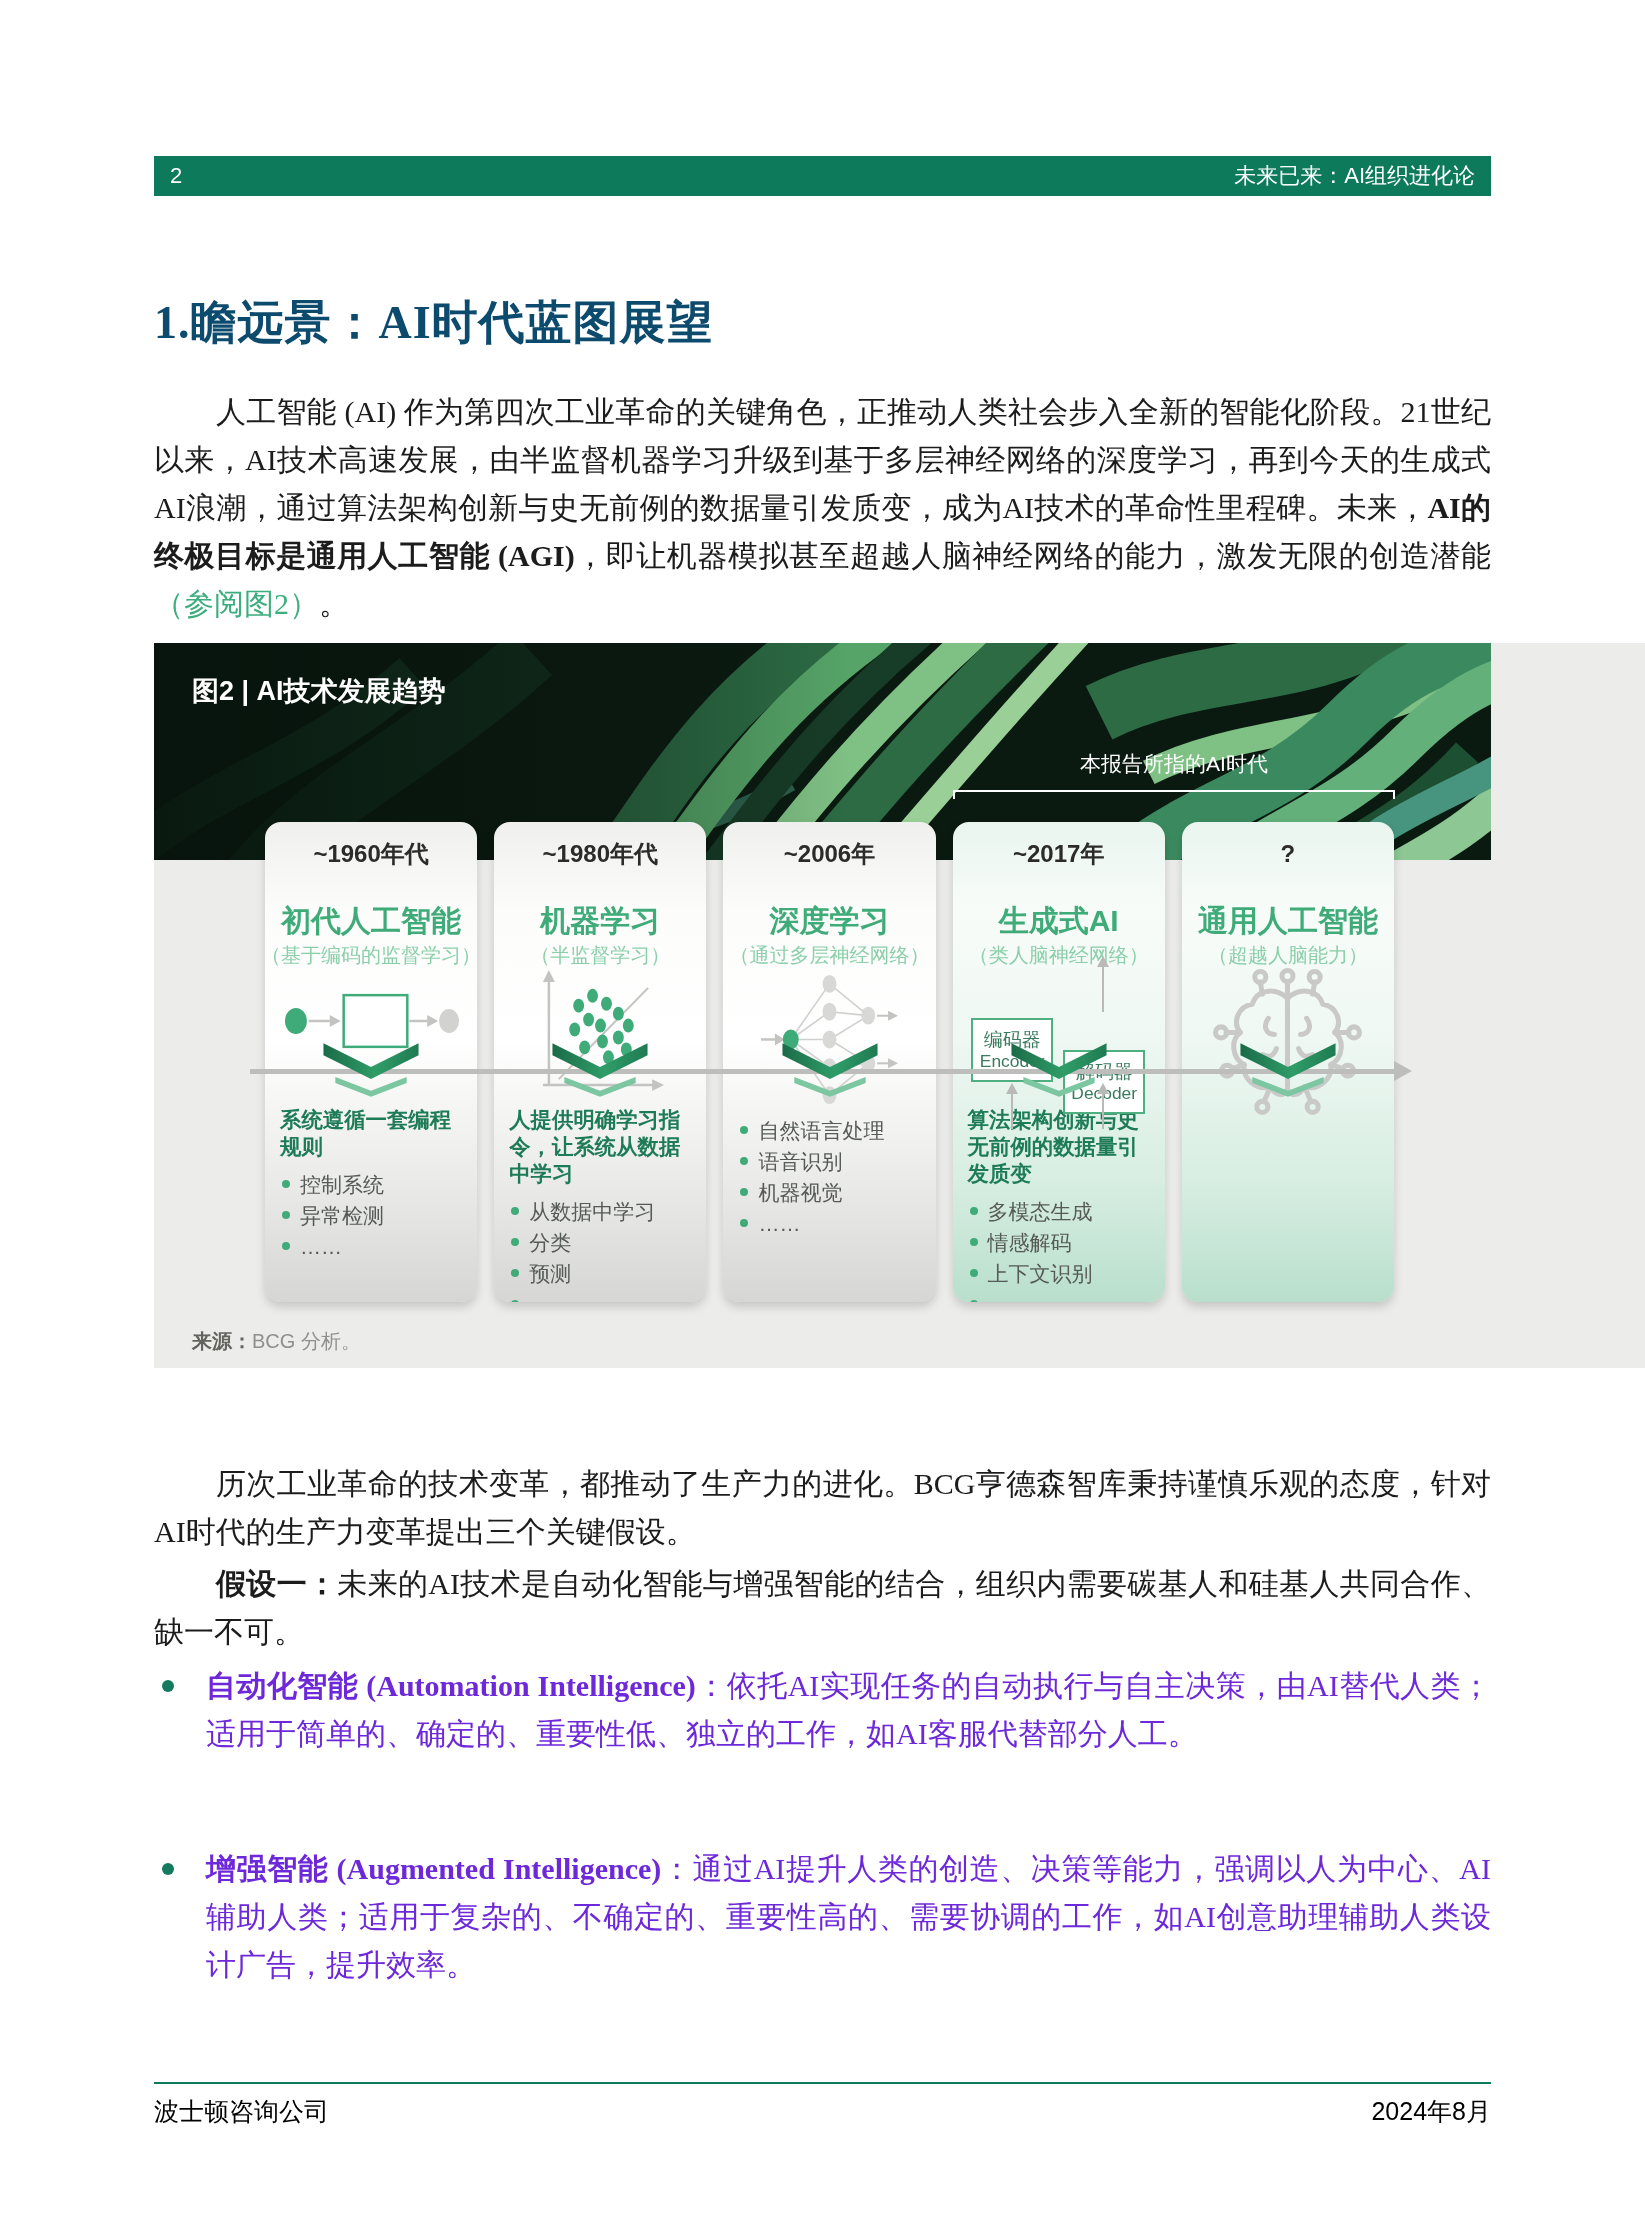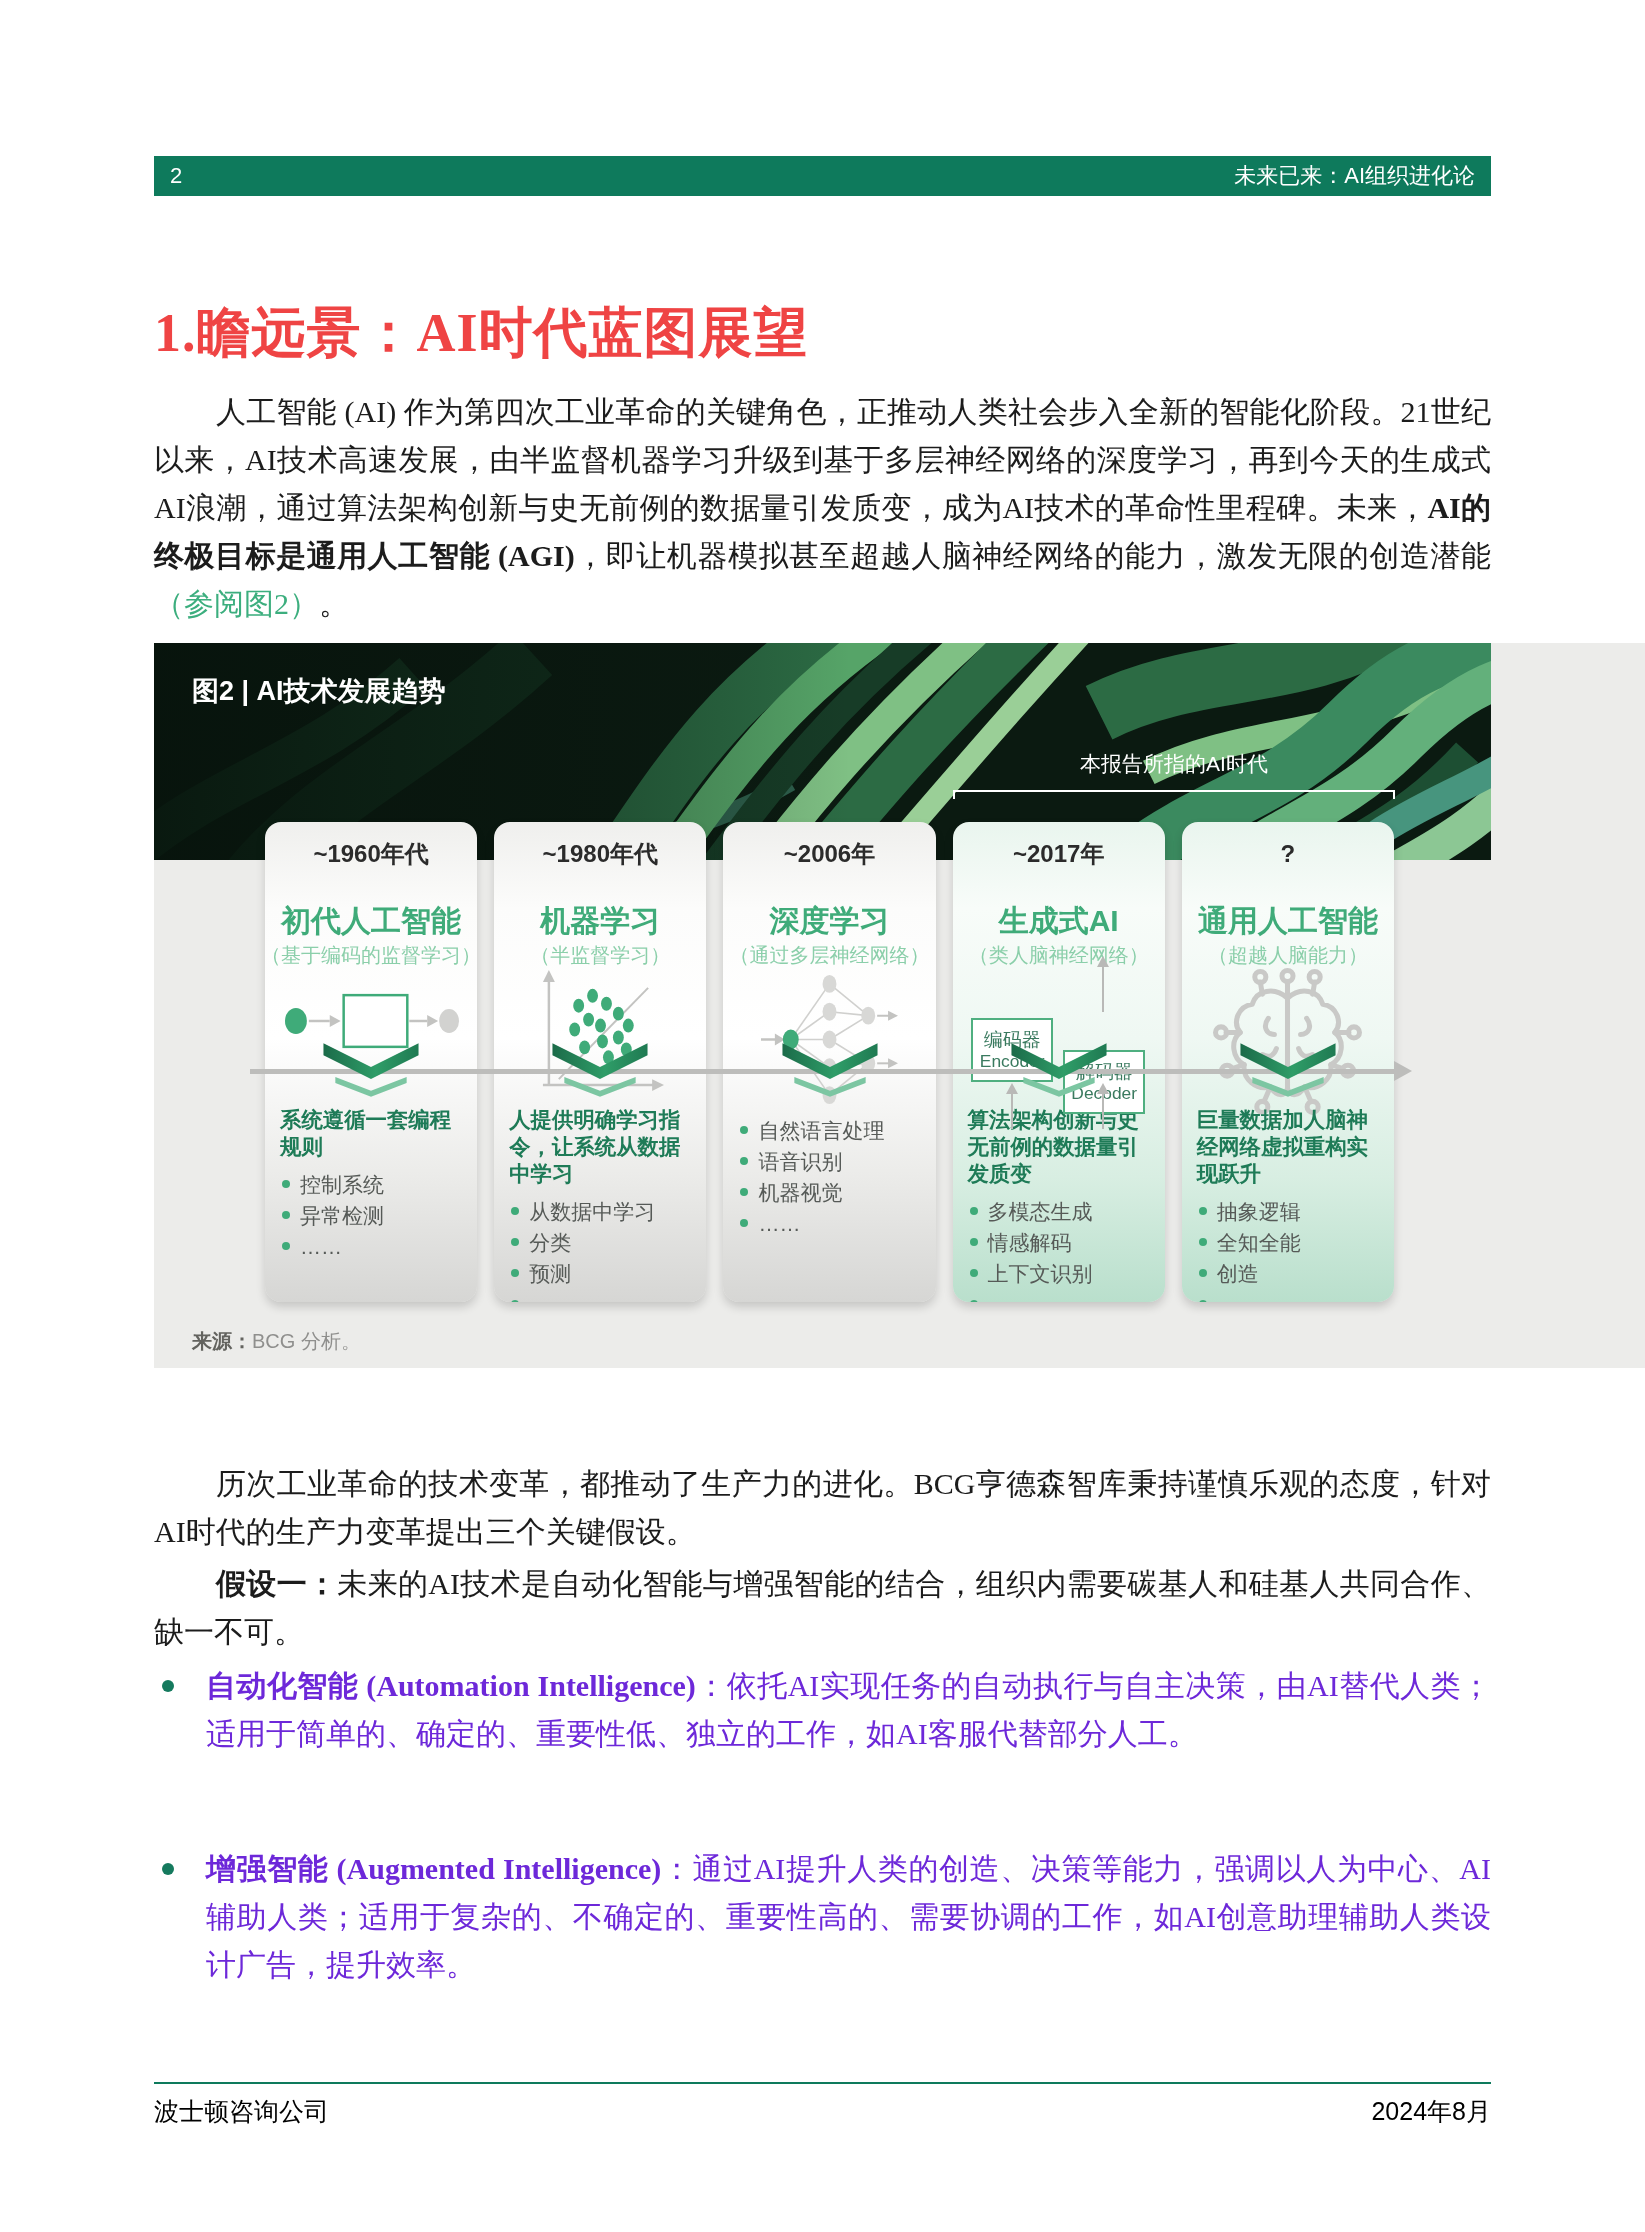--- a/index.html
+++ b/index.html
@@ -5,22 +5,22 @@
   html,body{margin:0;padding:0;}
   body{width:1646px;height:2233px;position:relative;background:#ffffff;
        font-family:"Liberation Serif",serif;color:#1c1c1c;overflow:hidden;}
 
   
   #header-bar{position:absolute;left:154px;top:156px;width:1337px;height:40px;
     background:#0E7A5C;color:#fff;display:flex;align-items:center;justify-content:space-between;
     padding:0 16px;box-sizing:border-box;font:400 22px "Liberation Sans",sans-serif;}
 
   
-  #section-title{position:absolute;left:154px;top:261px;font-size:54px;font-weight:700;
-    color:#ef4444;letter-spacing:1px;font-family:"Liberation Serif",serif;}
+  #section-title{position:absolute;left:154px;top:261px;font-size:46px;font-weight:700;
+    color:#0c4a6e;letter-spacing:1px;font-family:"Liberation Serif",serif;}
 
   
   .para{position:absolute;left:154px;width:1337px;font-size:30px;line-height:48px;
     text-align:justify;color:#1c1c1c;}
   .indent{text-indent:62px;}
   #p1{top:358px;}
   #p2{top:1430px;}
   #p3{top:1530px;}
   .run-bold{font-weight:700;}
   .run-link{color:#3CAE7E;}
@@ -414,33 +414,20 @@
                 <line x1="58" y1="118" x2="52" y2="132"></line>
                 <circle cx="50" cy="138" r="5.5"></circle>
                 <line x1="92" y1="118" x2="98" y2="132"></line>
                 <circle cx="100" cy="138" r="5.5"></circle>
               </g>
             </svg>
 
           </div>
         </div>
 
-        <div class="col-desc">
-          <div class="desc-title">巨量数据加人脑神经网络虚拟重构实现跃升</div>
-          <ul class="desc-list">
-
-              <li><span class="dot"></span><span>抽象逻辑</span></li>
-
-              <li><span class="dot"></span><span>全知全能</span></li>
-
-              <li><span class="dot"></span><span>创造</span></li>
-
-              <li><span class="dot"></span><span>……</span></li>
-            </ul>
-        </div>
 
         <div class="chevron">
           <svg width="103" height="62" viewBox="0 0 104 62">
             <defs>
               <linearGradient id="chevg" x1="0" y1="0" x2="1" y2="0">
                 <stop offset="0" stop-color="#1b6b49"></stop>
                 <stop offset="0.55" stop-color="#2f9d68"></stop>
                 <stop offset="1" stop-color="#1f7a52"></stop>
               </linearGradient>
             </defs>

